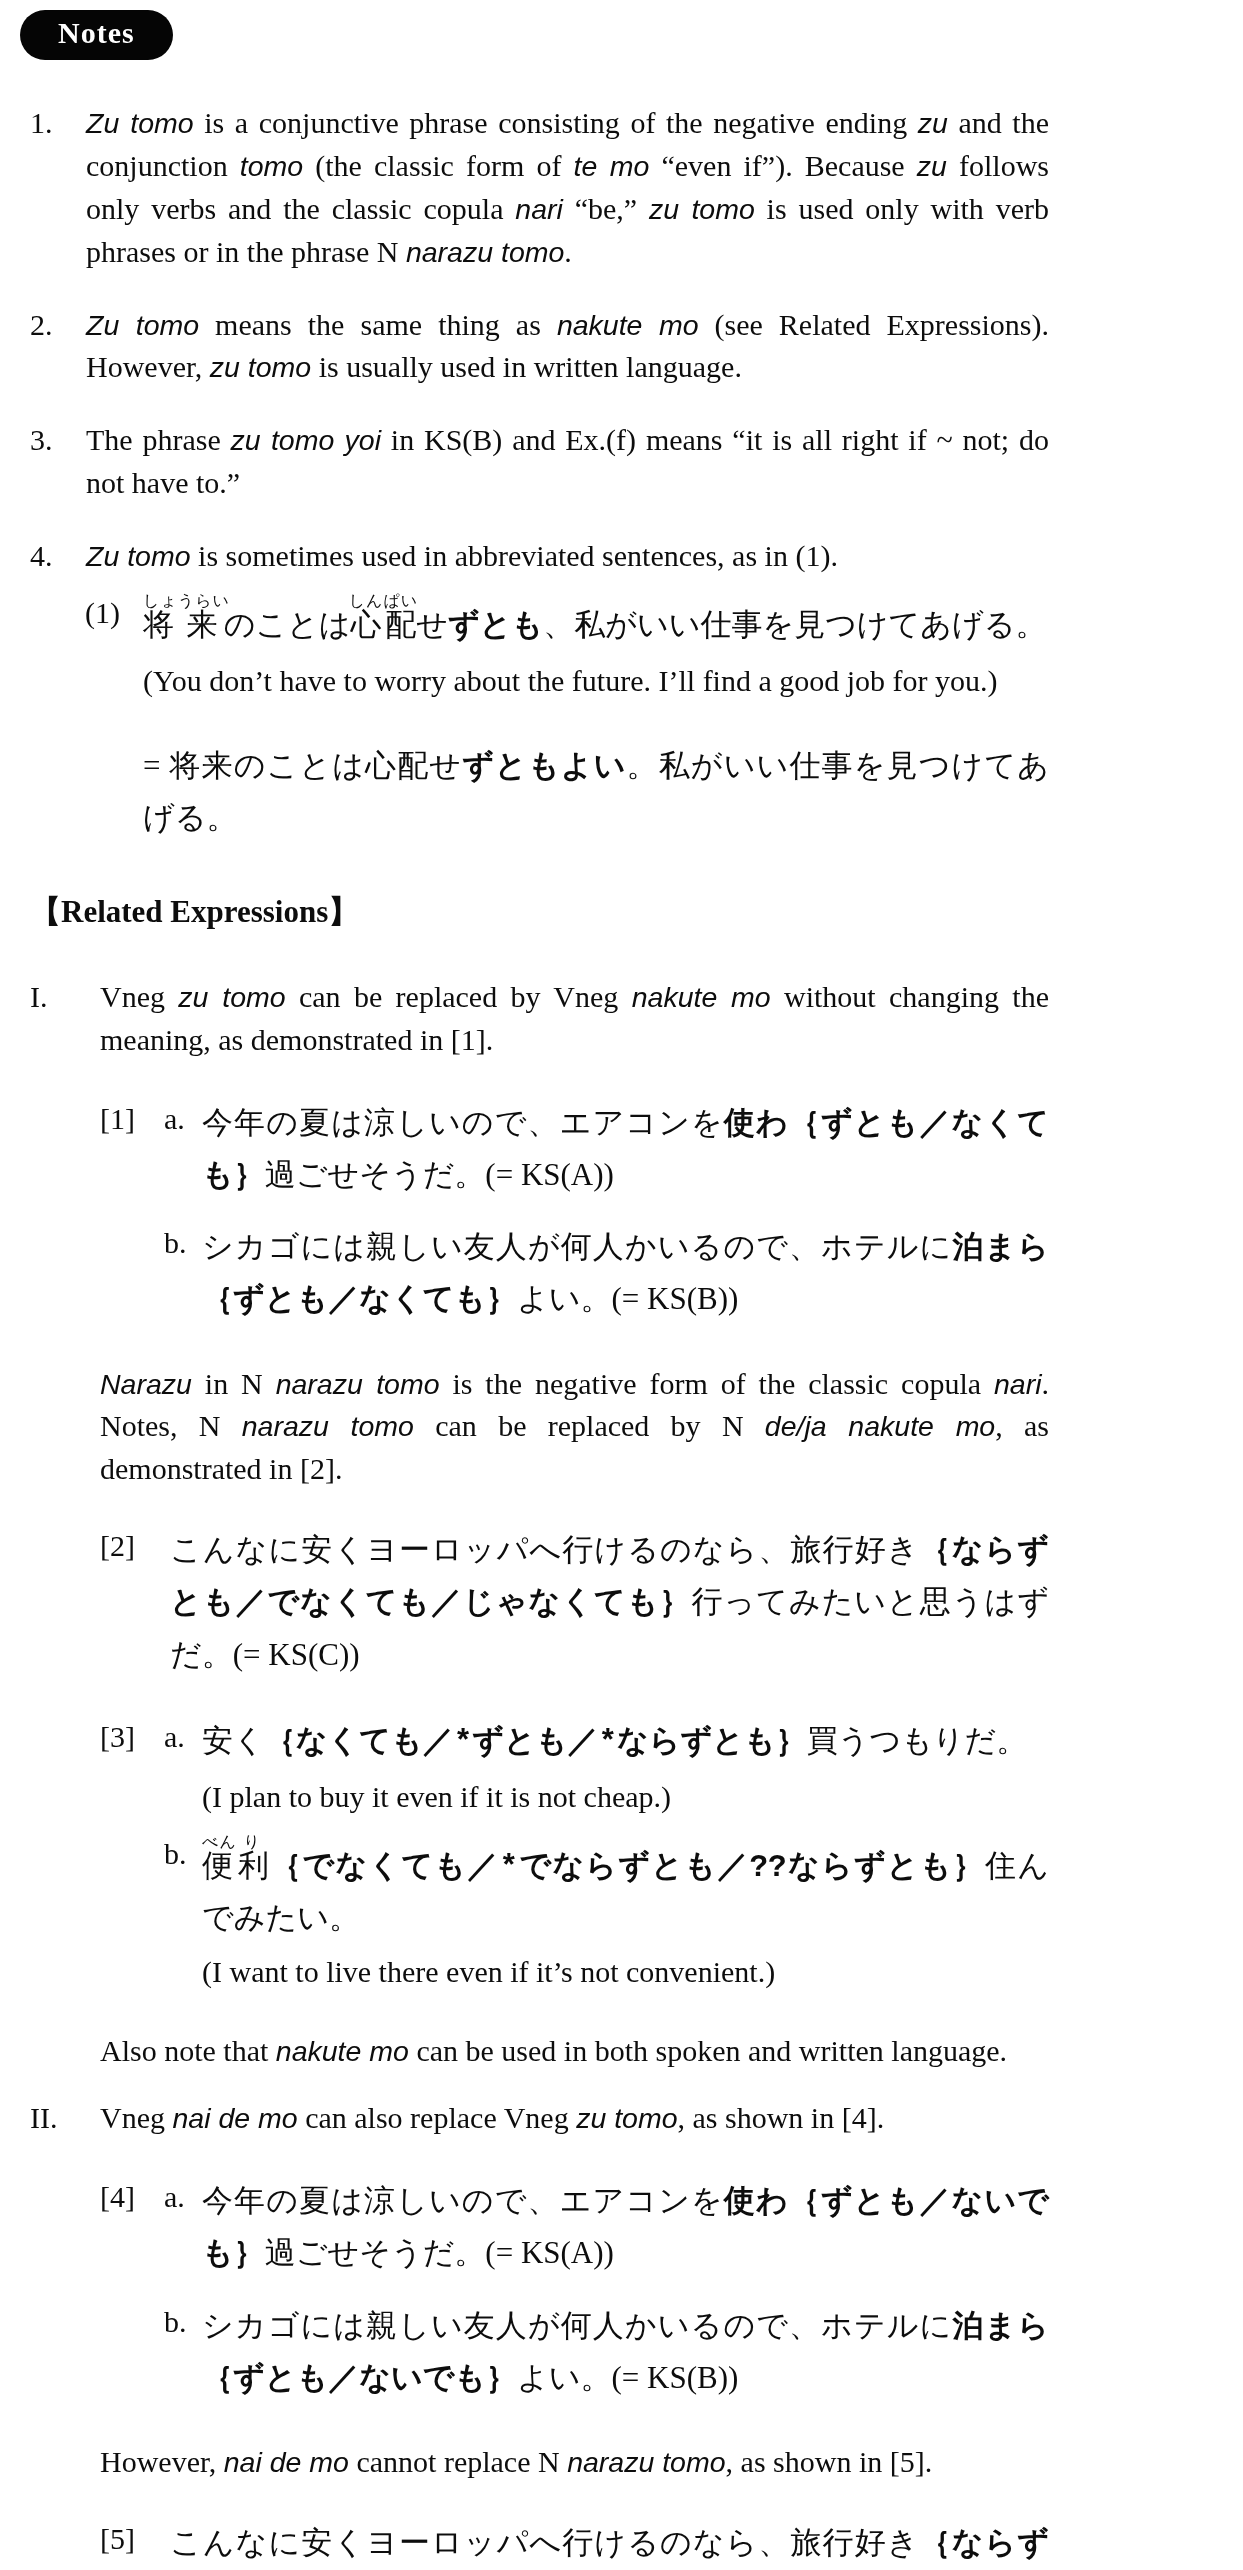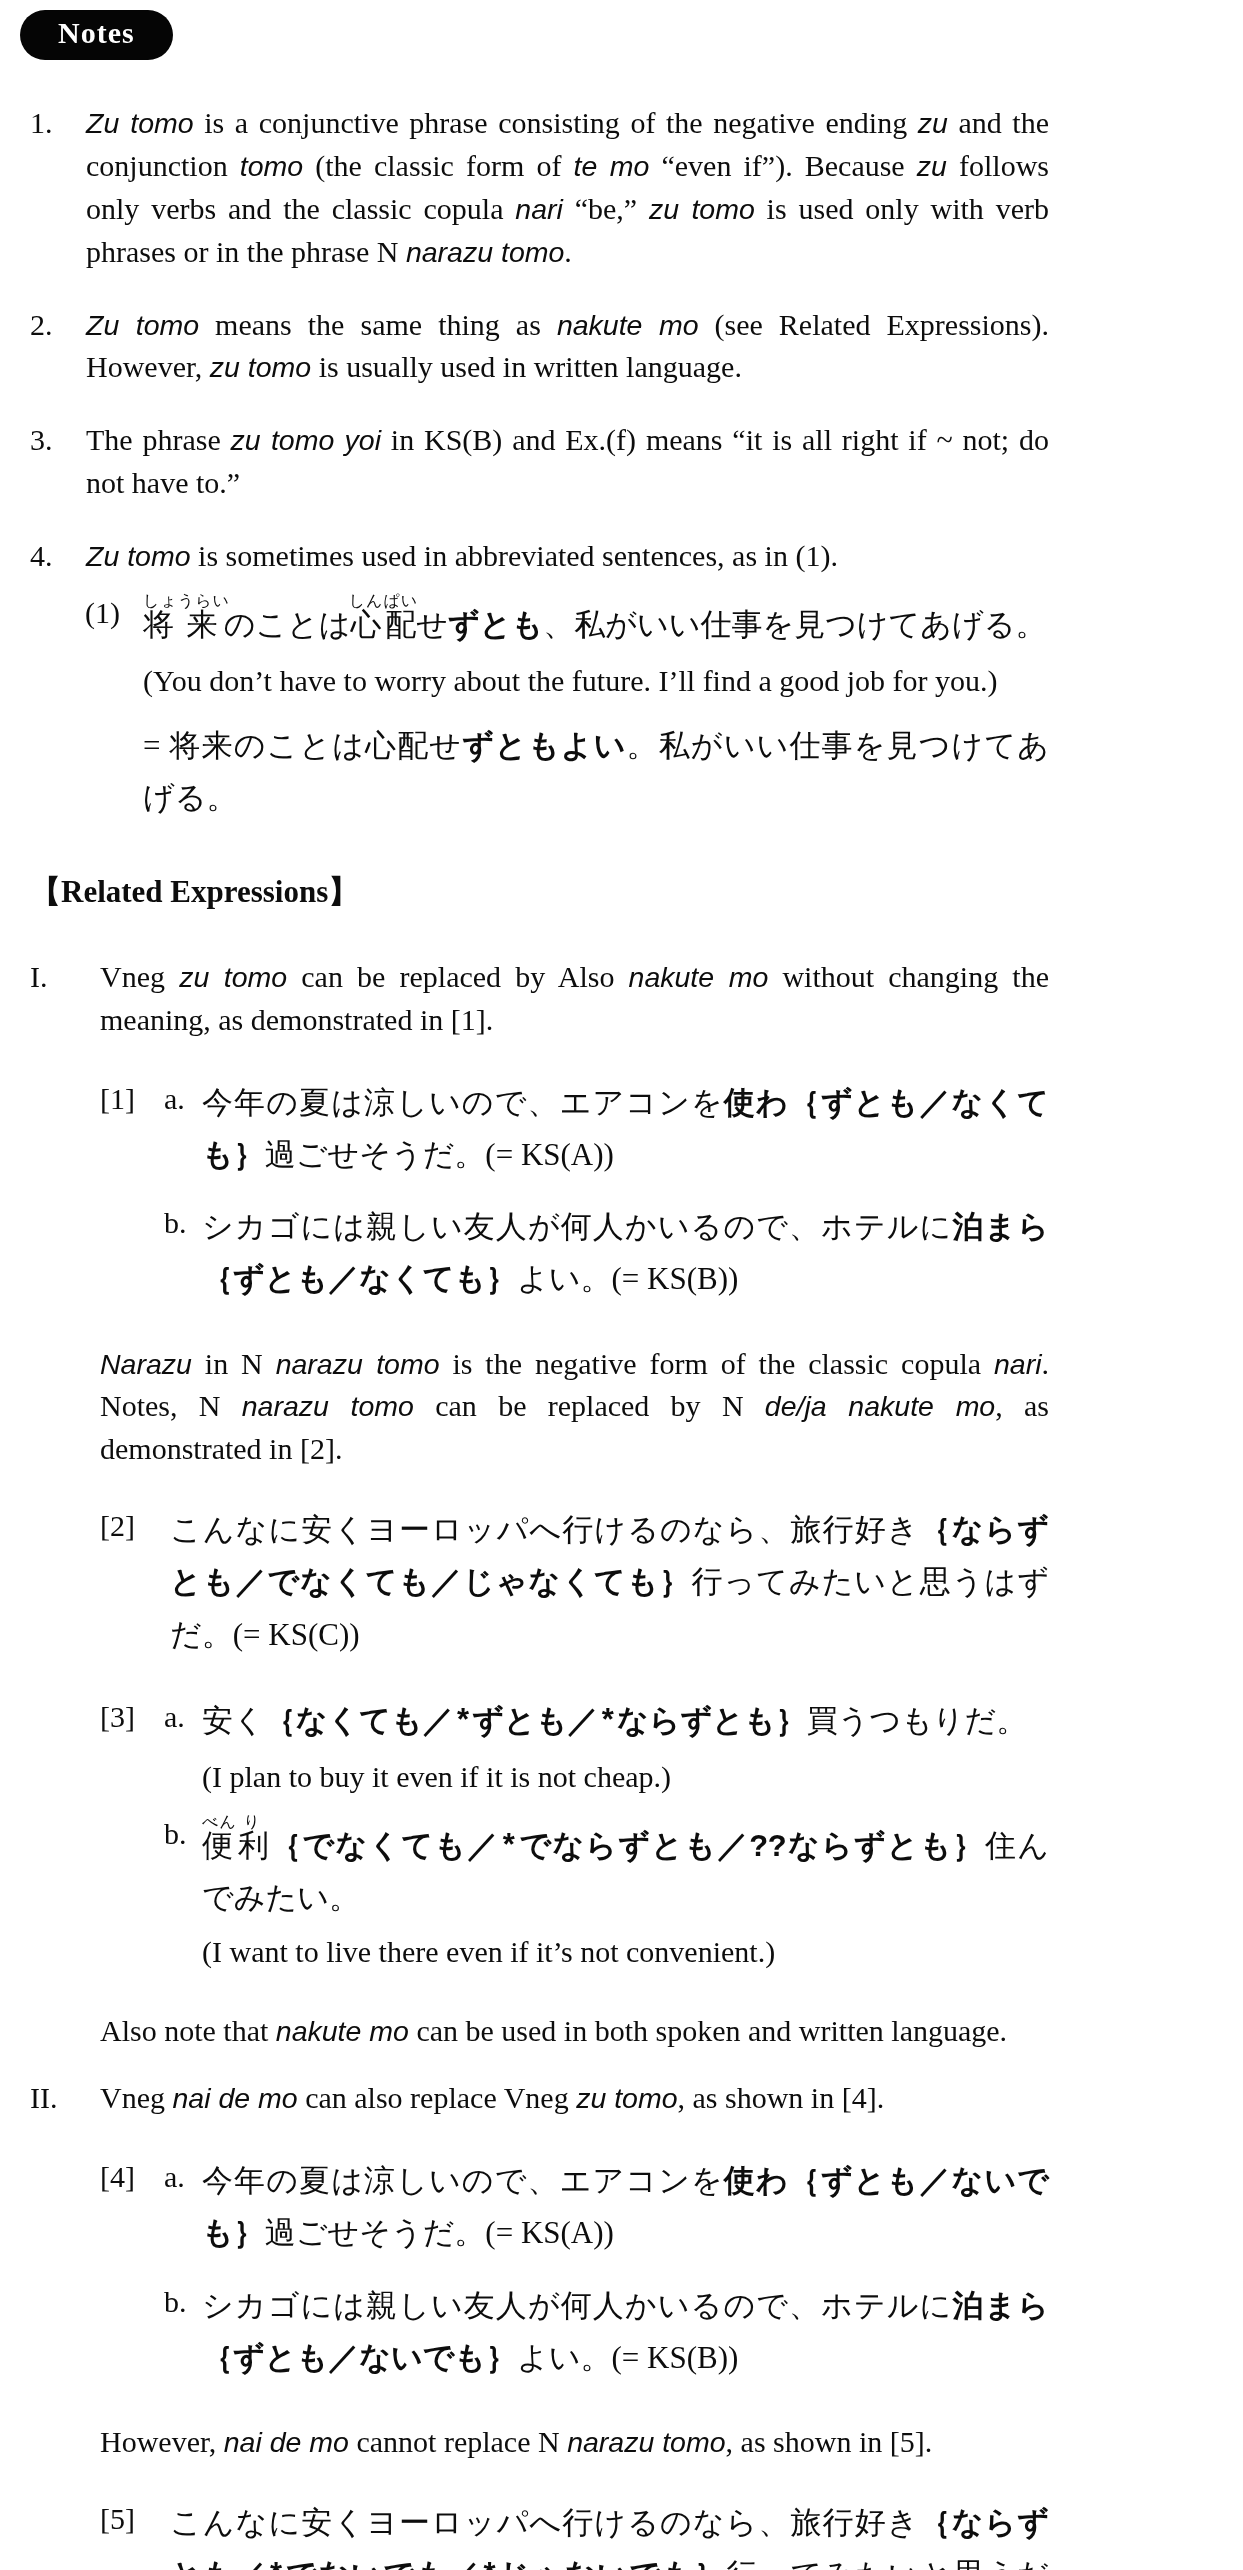--- a/index.html
+++ b/index.html
@@ -53,21 +53,21 @@
   .ex1-marker { flex:0 0 58px; }
   .ex1-content { flex:1; }
   .jp {
     font-size:31px;
     line-height:1.62;
     text-align:justify;
     margin:0;
   }
   .has-ruby { padding-top:8px; }
   .trans { margin:8px 0 0 0; text-align:justify; }
-  .equiv { margin-top:18px; }
+  .equiv { margin-top:38px; }
   
   .rel-heading {
     font-weight:bold;
     font-size:31px;
     margin:46px 0 42px 0;
   }
   
   .section { display:flex; margin-bottom:24px; }
   .sec-num { flex:0 0 70px; }
   .sec-body { flex:1; }
@@ -115,21 +115,21 @@
       <p class="trans">(You don’t have to worry about the future. I’ll find a good job for you.)</p>
       <p class="jp equiv"><span>= 将来のことは心配せ</span><span class="bd">ずともよい</span><span>。私がいい仕事を見つけてあげる。</span></p>
     </div>
   </div>
 
   <h2 class="rel-heading">【Related Expressions】</h2>
 
   <div class="section">
     <span class="sec-num">I.</span>
     <div class="sec-body">
-      <p class="sec-intro"><span>Vneg </span><span class="it">zu tomo</span><span> can be replaced by Also </span><span class="it">nakute mo</span><span> without changing the meaning, as demonstrated in [1].</span></p>
+      <p class="sec-intro"><span>Vneg </span><span class="it">zu tomo</span><span> can be replaced by Vneg </span><span class="it">nakute mo</span><span> without changing the meaning, as demonstrated in [1].</span></p>
 
       <div class="exr">
         <span class="exr-marker">[1]</span>
         <span class="exr-sub">a.</span>
         <div class="exr-content">
           <p class="jp"><span>今年の夏は涼しいので、エアコンを</span><span class="bd">使わ｛ずとも／なくても｝</span><span>過ごせそうだ。(= KS(A))</span></p>
         </div>
       </div>
       <div class="exr mb-lg">
         <span class="exr-marker"></span>

